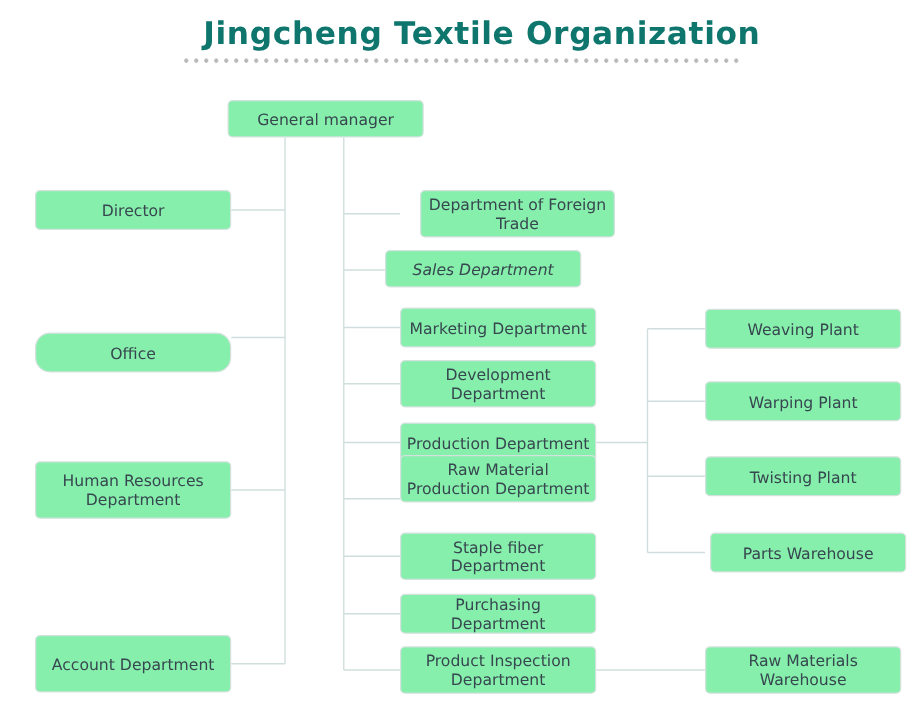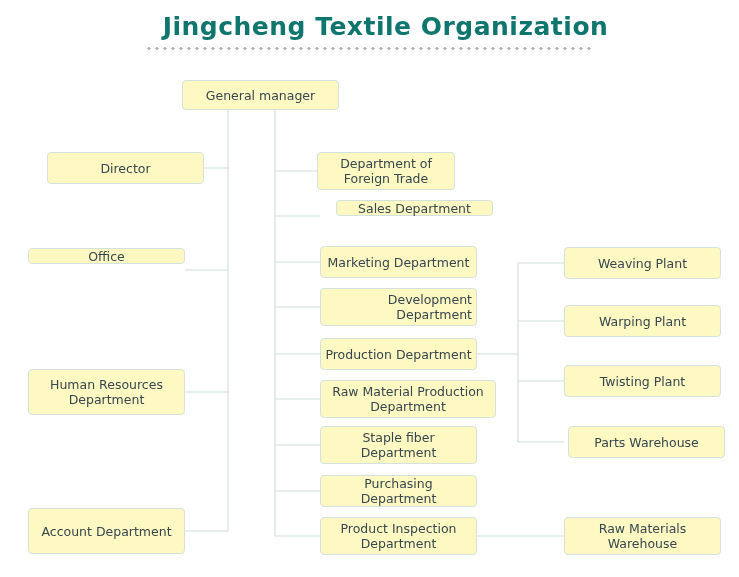--- a/index.html
+++ b/index.html
@@ -38,21 +38,21 @@
     left: 145px;
     width: 450px;
     height: 5px;
     background-image: radial-gradient(circle, #b9b9b9 1.5px, transparent 1.6px);
     background-size: 8px 5px;
     background-repeat: repeat-x;
   }
   .node {
     position: absolute;
     box-sizing: border-box;
-    background: #fef9c3;
+    background: #86efac;
     border: 1px solid #d4e2de;
     border-radius: 4px;
     color: #37474f;
     font-size: 12.5px;
     line-height: 15px;
     display: flex;
     align-items: center;
     justify-content: center;
     text-align: center;
     padding: 2px 4px;
@@ -109,49 +109,49 @@
     <path d="M 518 321 L 564 321"></path>
     <path d="M 518 381 L 564 381"></path>
     <path d="M 518 442 L 564 442"></path>
 
     <path d="M 477 536 L 564 536"></path>
   </svg>
 
   <div class="node" style="left:182px; top:80px; width:157px; height:30px;">
       <span>General manager</span>
     </div>
-  <div class="node" style="left:28px; top:152px; width:157px; height:32px;margin-left:19px;">
+  <div class="node" style="left:28px; top:152px; width:157px; height:32px;">
       <span>Director</span>
     </div>
-  <div class="node" style="left:28px; top:248px; width:157px; height:16px;">
+  <div class="node" style="left:28px; top:266px; width:157px; height:32px;border-radius:12px;">
       <span>Office</span>
     </div>
   <div class="node" style="left:28px; top:369px; width:157px; height:46px;">
       <span>Human Resources Department</span>
     </div>
   <div class="node" style="left:28px; top:508px; width:157px; height:46px;">
       <span>Account Department</span>
     </div>
 
-  <div class="node" style="left:317px; top:152px; width:138px; height:38px;">
+  <div class="node" style="left:336px; top:152px; width:156px; height:38px;">
       <span>Department of Foreign Trade</span>
     </div>
-  <div class="node" style="left:336px; top:200px; width:157px; height:16px;">
+  <div class="node" style="left:308px; top:200px; width:157px; height:30px;font-style:italic;">
       <span>Sales Department</span>
     </div>
   <div class="node" style="left:320px; top:246px; width:157px; height:32px;">
       <span>Marketing Department</span>
     </div>
-  <div class="node" style="left:320px; top:288px; width:157px; height:38px;text-align:right;">
+  <div class="node" style="left:320px; top:288px; width:157px; height:38px;">
       <span>Development Department</span>
     </div>
   <div class="node" style="left:320px; top:338px; width:157px; height:32px;">
       <span>Production Department</span>
     </div>
-  <div class="node" style="left:320px; top:380px; width:176px; height:38px;">
+  <div class="node" style="left:320px; top:364px; width:157px; height:38px;">
       <span>Raw Material Production Department</span>
     </div>
   <div class="node" style="left:320px; top:426px; width:157px; height:38px;">
       <span>Staple fiber Department</span>
     </div>
   <div class="node" style="left:320px; top:475px; width:157px; height:32px;">
       <span>Purchasing Department</span>
     </div>
   <div class="node" style="left:320px; top:517px; width:157px; height:38px;">
       <span>Product Inspection Department</span>

